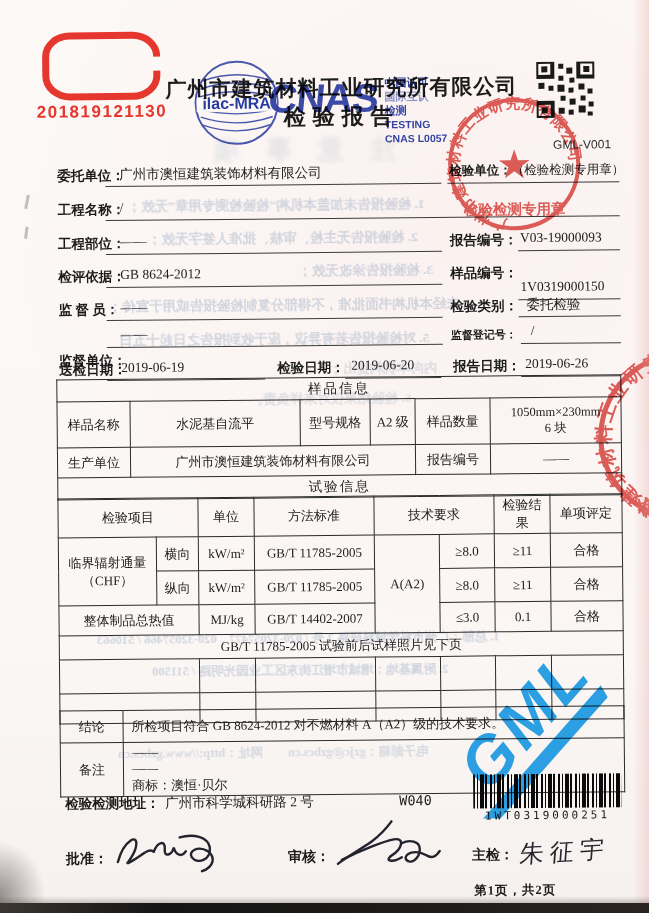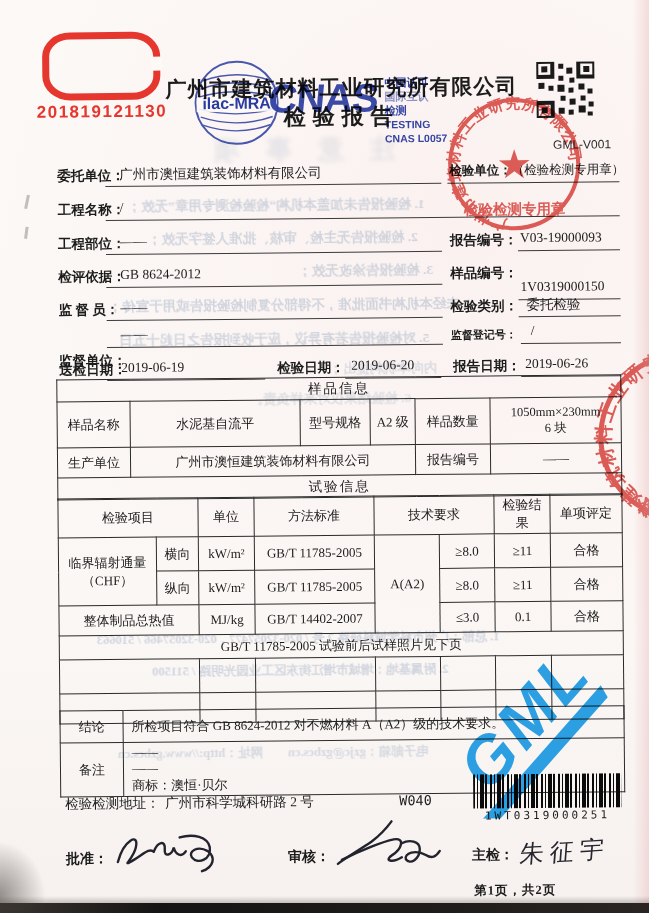--- a/index.html
+++ b/index.html
@@ -33,21 +33,21 @@
   .flabel{font-weight:bold;font-size:13.5px;white-space:nowrap;}
   .fvalue{font-size:13.5px;border-bottom:1px solid #3a3a3a;white-space:nowrap;height:22px;padding:1px 0 0 14px;}
   .row{height:23px;}
   
   table{border-collapse:collapse;table-layout:fixed;}
   td{border:1px solid #2b2b2b;font-size:13px;text-align:center;vertical-align:middle;
      padding:1px 2px;overflow:hidden;}
   .sec-title{font-size:13.5px;letter-spacing:2px;}
   .left{text-align:left;padding-left:8px;}
   
-  .addr-label{font-weight:normal;font-size:13.5px;}
+  .addr-label{font-weight:bold;font-size:13.5px;}
   .addr-value{font-size:13.5px;}
   .barcode{left:470px;top:776px;width:148px;height:34px;
     background:repeating-linear-gradient(90deg,#0a0a0a 0 2px,transparent 2px 4px,#0a0a0a 4px 5px,
       transparent 5px 7px,#0a0a0a 7px 11px,transparent 11px 12px,#0a0a0a 12px 14px,transparent 14px 17px);}
   .barcode-num{left:468px;top:811px;width:152px;text-align:center;font-family:"DejaVu Sans Mono",monospace;
     font-size:11px;letter-spacing:3px;}
   .sig-label{font-weight:bold;font-size:14px;}
   .chief-name{font-size:24px;letter-spacing:6px;color:#26262e;transform:rotate(-3deg) skewX(-8deg);
     font-weight:400;}
   .pagenum{left:470px;top:884px;width:130px;font-size:12.5px;font-weight:bold;letter-spacing:1px;}

